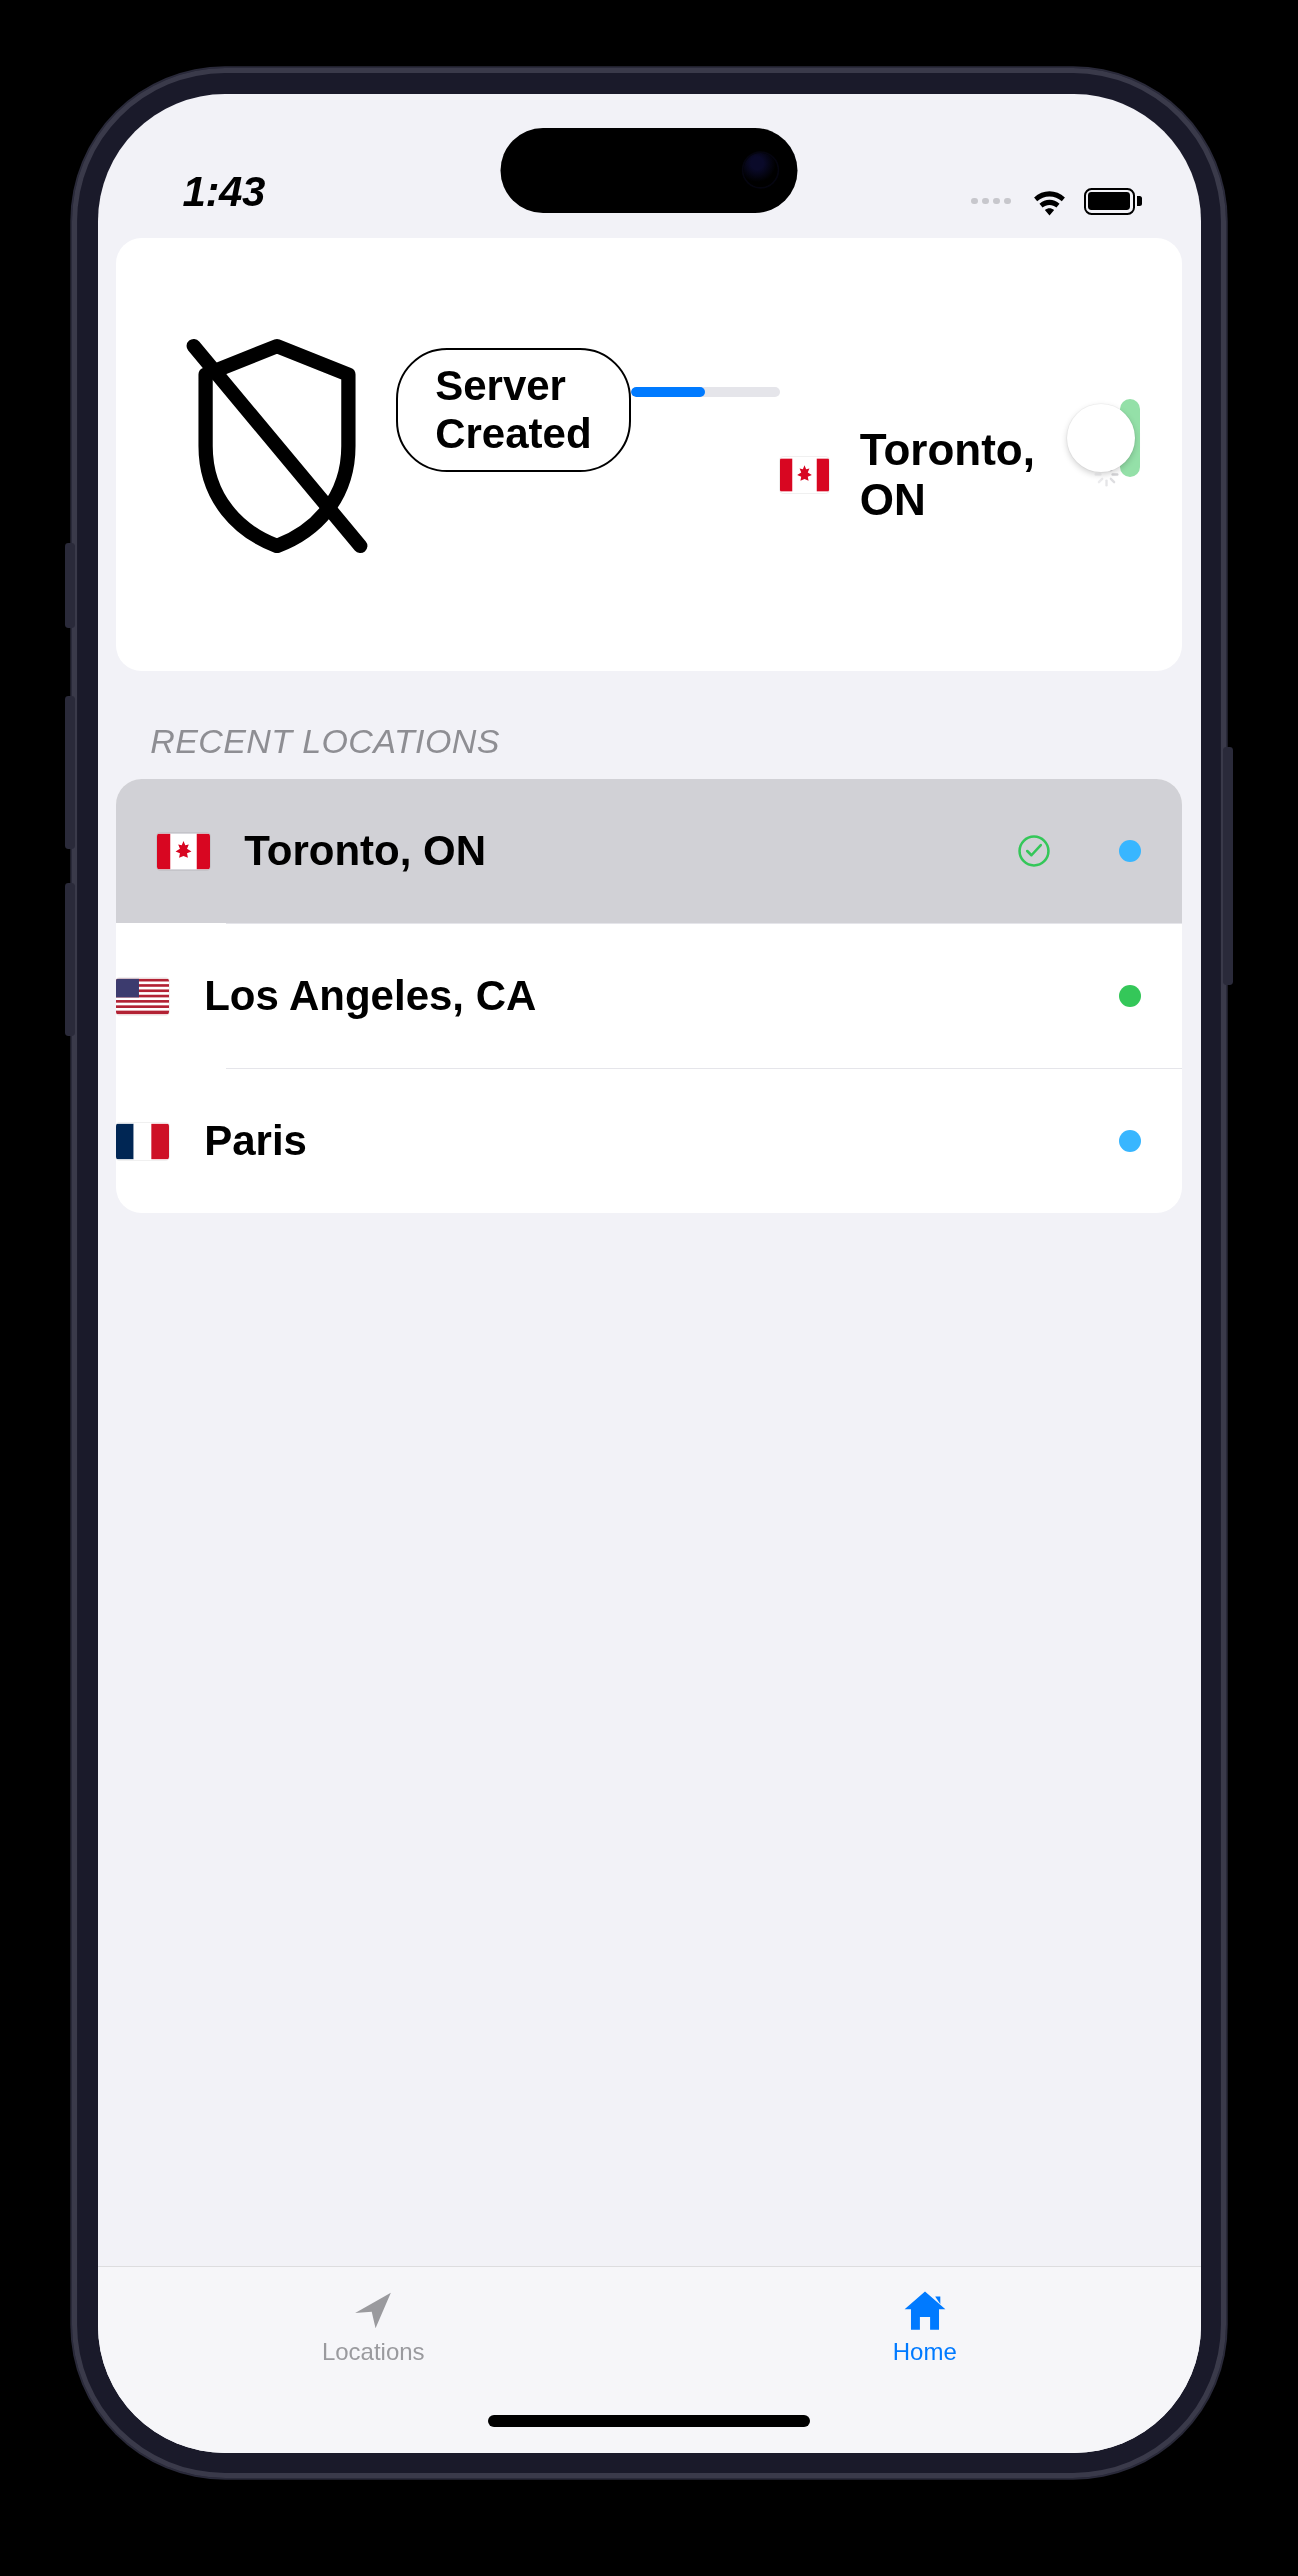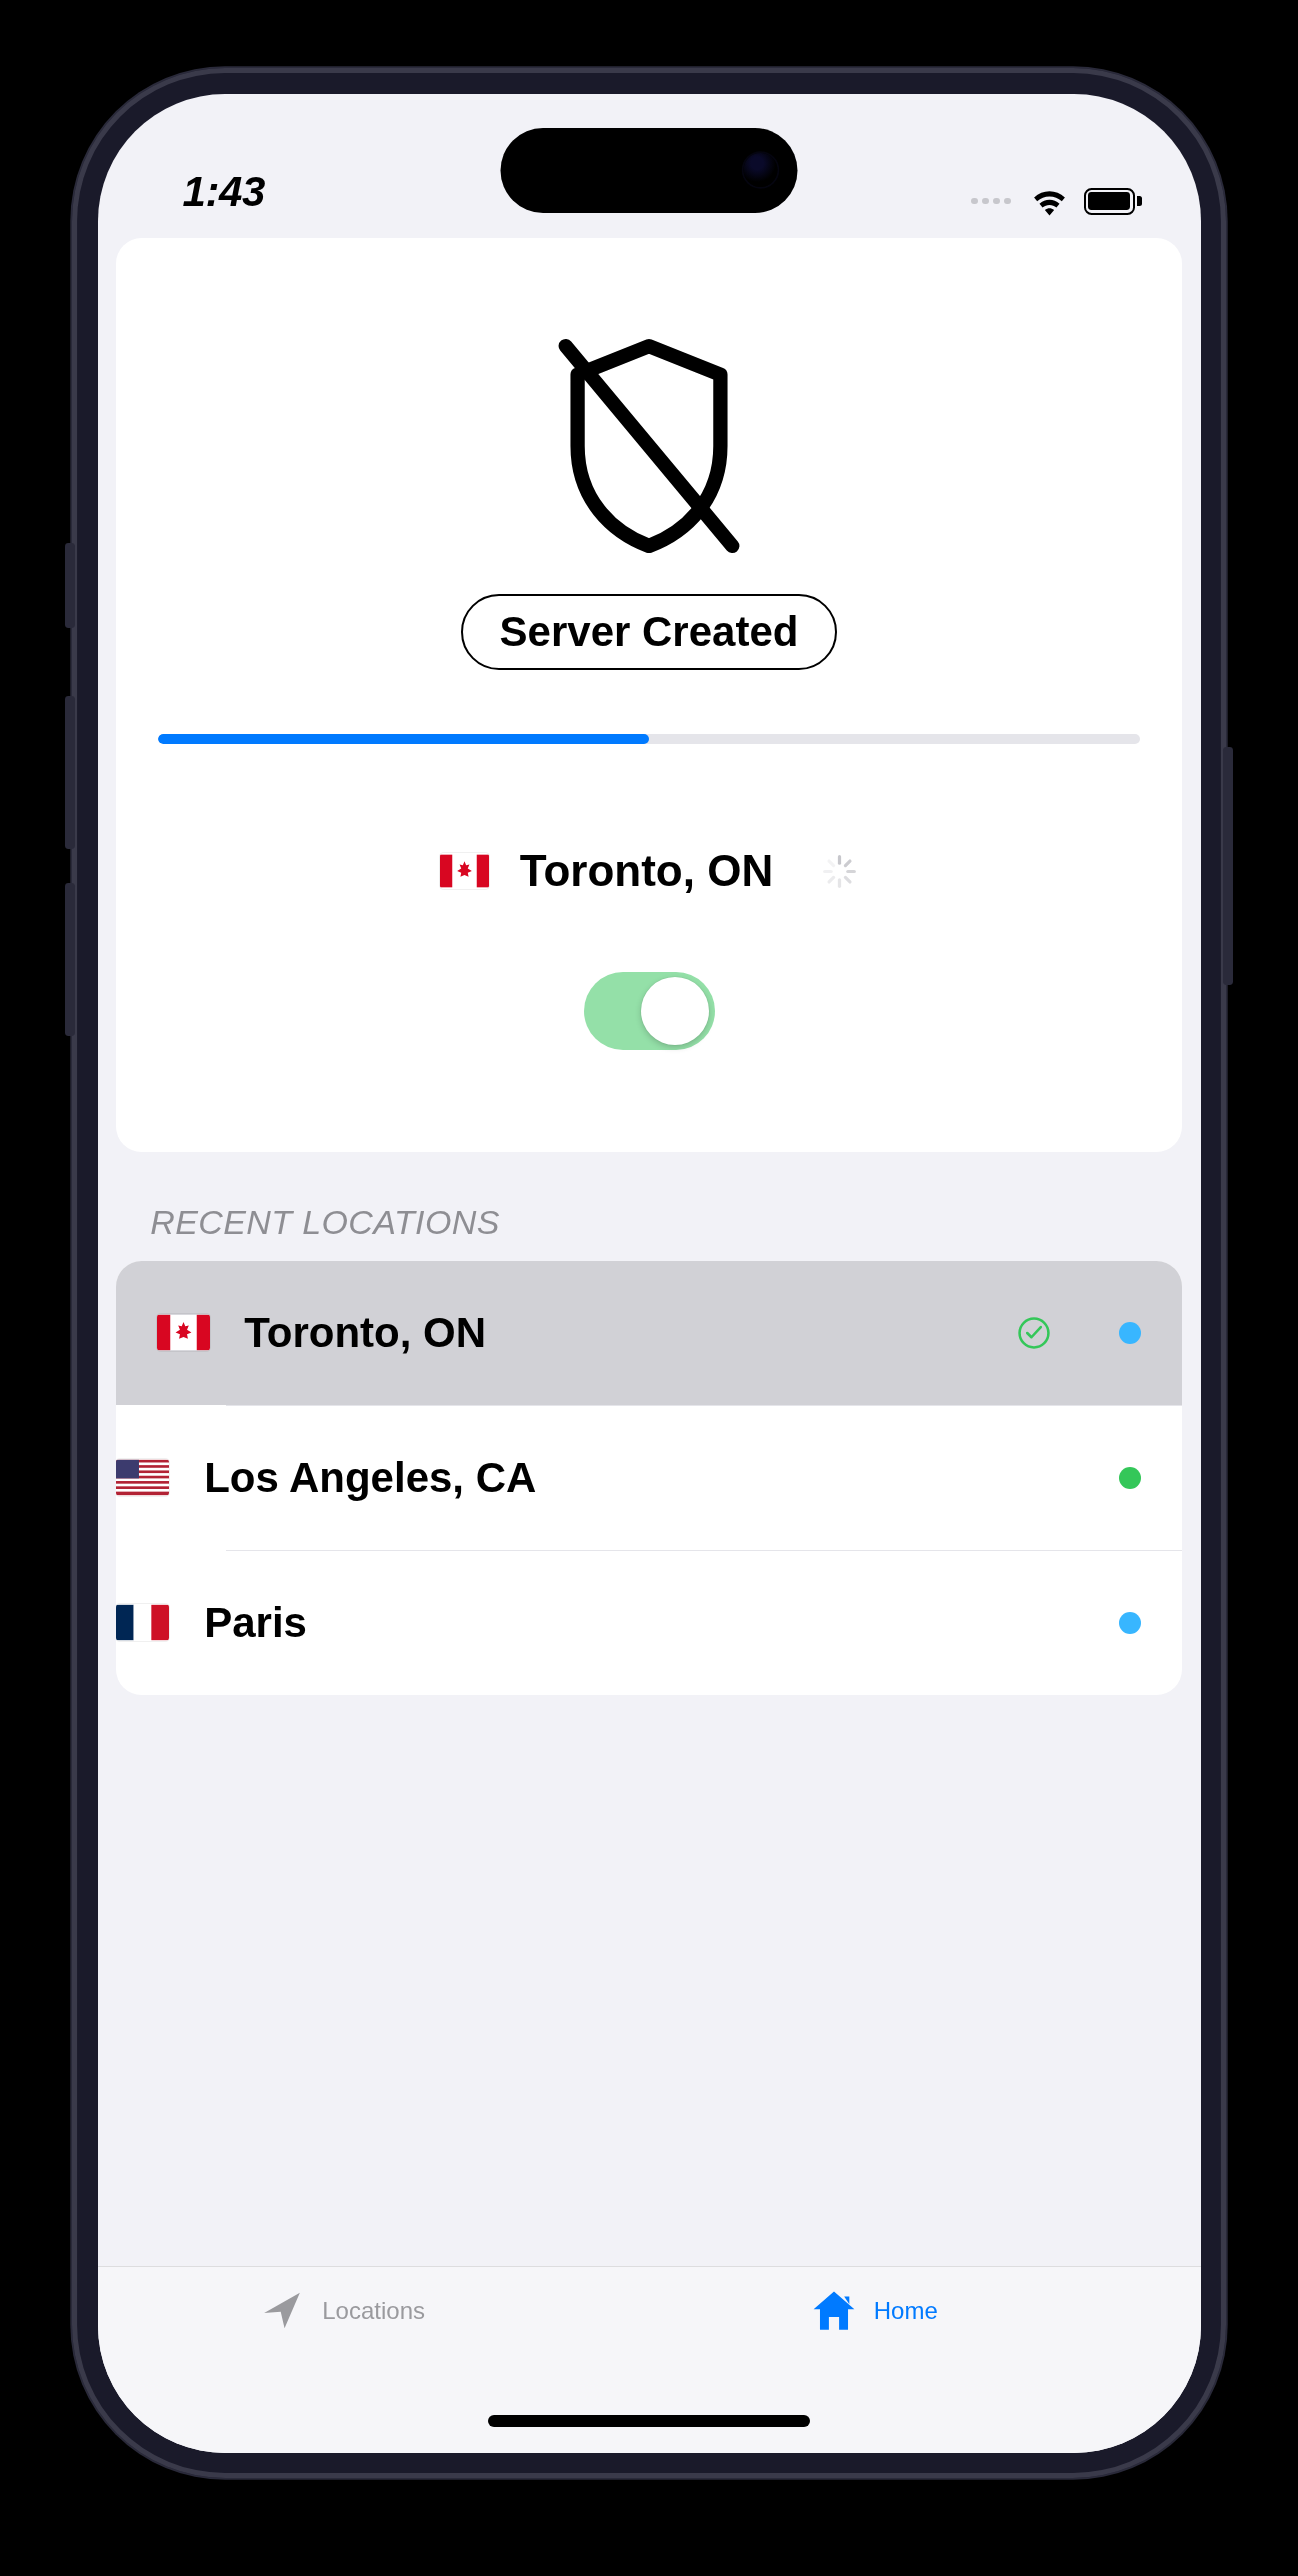--- a/index.html
+++ b/index.html
@@ -79,22 +79,22 @@
     .content {
       flex: 1;
       padding: 0 18.7px;
       overflow: hidden;
     }
     .main-card {
       background: #fff;
       border-radius: 25.5px;
       padding: 85px 42px 102px;
       display: flex;
-      flex-direction: column;
-      align-items: center;
+      flex-direction: row;
+      align-items: flex-start;
     }
     .shield-icon svg { width: 238px; height: 246px; display: block; }
     .status-pill {
       margin-top: 25.5px;
       border: 2.5px solid #000;
       border-radius: 51px;
       padding: 12px 37px;
       font-size: 42px;
       font-weight: 600;
     }
@@ -169,23 +169,23 @@
       background: #f6f6f9;
       border-top: 0.8px solid rgba(0,0,0,0.1);
       display: flex;
       justify-content: space-around;
       align-items: flex-start;
       padding-top: 18.7px;
       flex-shrink: 0;
     }
     .tab {
       display: flex;
-      flex-direction: row;
+      flex-direction: column;
       align-items: center;
-      gap: 12px;
+      gap: 2px;
       width: 238px;
       color: #9a9a9e;
     }
     .tab.active { color: #007aff; }
     .tab svg { width: 56px; height: 51px; }
     .tab-label { font-size: 24px; font-weight: 500; }
 
     .home-indicator {
       position: absolute;
       bottom: 25.5px;

